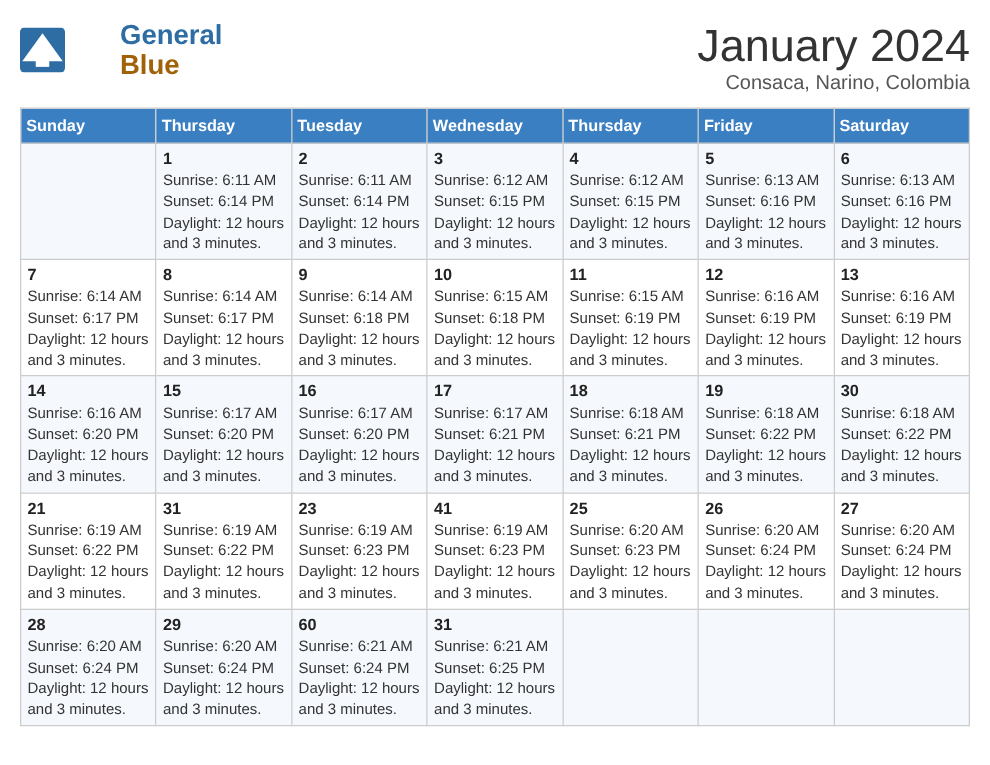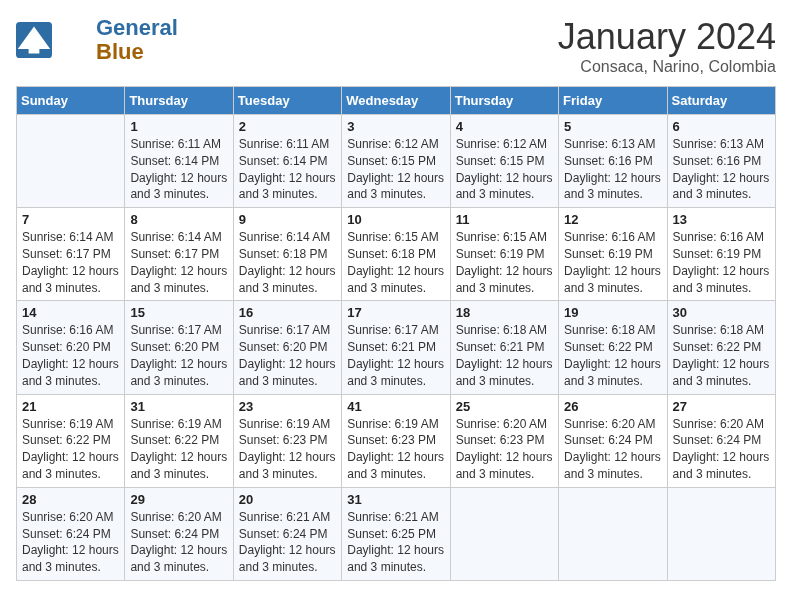--- a/index.html
+++ b/index.html
@@ -330,21 +330,21 @@
 and 3 minutes.</div>
         </td>
         <td>
           <span class="day-num">29</span>
           <div class="cell-info" style="white-space: pre-line;">Sunrise: 6:20 AM
 Sunset: 6:24 PM
 Daylight: 12 hours
 and 3 minutes.</div>
         </td>
         <td>
-          <span class="day-num">20</span>
+          <span class="day-num">60</span>
           <div class="cell-info" style="white-space: pre-line;">Sunrise: 6:21 AM
 Sunset: 6:24 PM
 Daylight: 12 hours
 and 3 minutes.</div>
         </td>
         <td>
           <span class="day-num">31</span>
           <div class="cell-info" style="white-space: pre-line;">Sunrise: 6:21 AM
 Sunset: 6:25 PM
 Daylight: 12 hours

